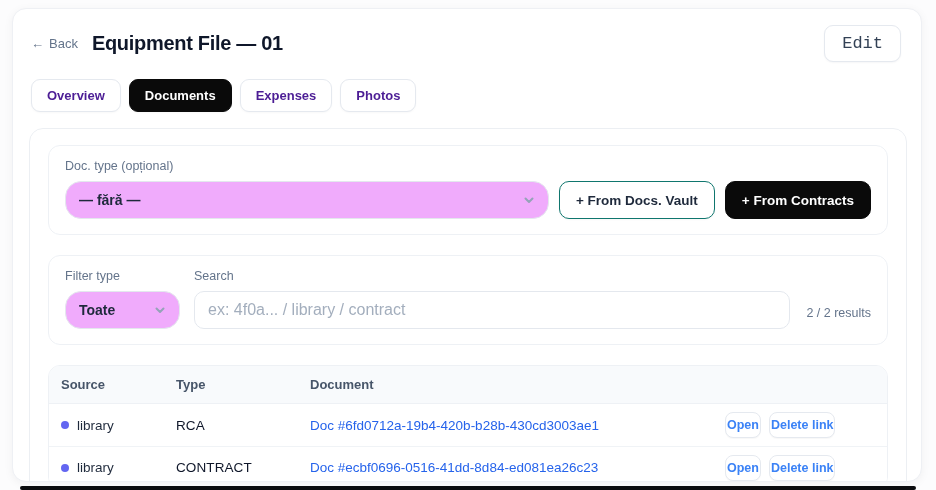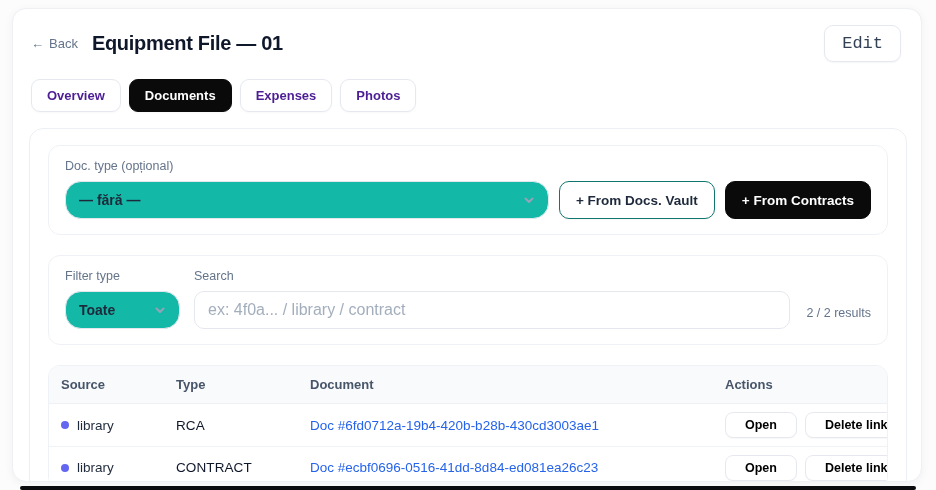--- a/index.html
+++ b/index.html
@@ -61,21 +61,21 @@
   .inner-card {
     border:1px solid #eef1f5; border-radius:12px;
     padding:13px 16px 15px 16px;
     background:#fff;
   }
   .field-label { font-size:12.5px; color:#64748b; }
   .row { display:flex; align-items:center; gap:10px; margin-top:8px; }
   .select-box {
     height:38px; border:1px solid #e4e8ee; border-radius:16px;
     display:flex; align-items:center; justify-content:space-between;
-    padding:0 13px; background:#14b8a6; cursor:pointer;
+    padding:0 13px; background:#f0abfc; cursor:pointer;
   }
   .select-box .val { font-size:14px; font-weight:700; color:#1e293b; }
   .chev { width:12px; height:12px; flex:0 0 auto; }
   .chev path { stroke:#94a3b8; stroke-width:2; fill:none; stroke-linecap:round; stroke-linejoin:round; }
   .grow { flex:1; }
   .btn {
     height:38px; padding:0 16px; border-radius:10px; cursor:pointer;
     font-size:13.5px; font-weight:700; white-space:nowrap;
     font-family:inherit;
   }
@@ -103,21 +103,21 @@
   .thead > div { font-size:13px; font-weight:700; color:#475569; }
   .trow { height:42px; font-size:13.5px; background:#fff; }
   .trow + .trow { border-top:1px solid #f0f3f6; }
   .cell-source { display:flex; align-items:center; gap:8px; color:#1e293b; }
   .dot { width:8px; height:8px; border-radius:50%; background:#6366f1; flex:0 0 auto; }
   .cell-type { font-weight:400; color:#0f172a; letter-spacing:.1px; }
   .doc-link { color:#2563eb; text-decoration:none; font-size:13.5px; cursor:pointer; }
   .cell-actions { display:flex; gap:8px; }
   .pill {
     background:#fff; border:1px solid #e5e9ef; border-radius:8px;
-    padding:5px 19px; font-size:12.5px; font-weight:600; color:#000000;
+    padding:5px 1px; font-size:12.5px; font-weight:600; color:#3b82f6;
     cursor:pointer; box-shadow:0 1px 1px rgba(15,23,42,.03); white-space:nowrap;
     font-family:inherit;
   }
 </style>
 </head>
 <body>
 
 <div class="window">
 
   <div class="hdr">
@@ -169,21 +169,20 @@
         </div>
         <div class="results">2 / 2 results</div>
       </div>
     </div>
 
     <div class="inner-card table-card">
       <div class="tgrid thead">
         <div>Source</div>
         <div>Type</div>
         <div>Document</div>
-        <div>Actions</div>
       </div>
 
       <div class="tgrid trow">
         <div class="cell-source">
           <span class="dot"></span>
           <span>library</span>
         </div>
         <div class="cell-type">RCA</div>
         <div><a class="doc-link">Doc #6fd0712a-19b4-420b-b28b-430cd3003ae1</a></div>
         <div class="cell-actions">

